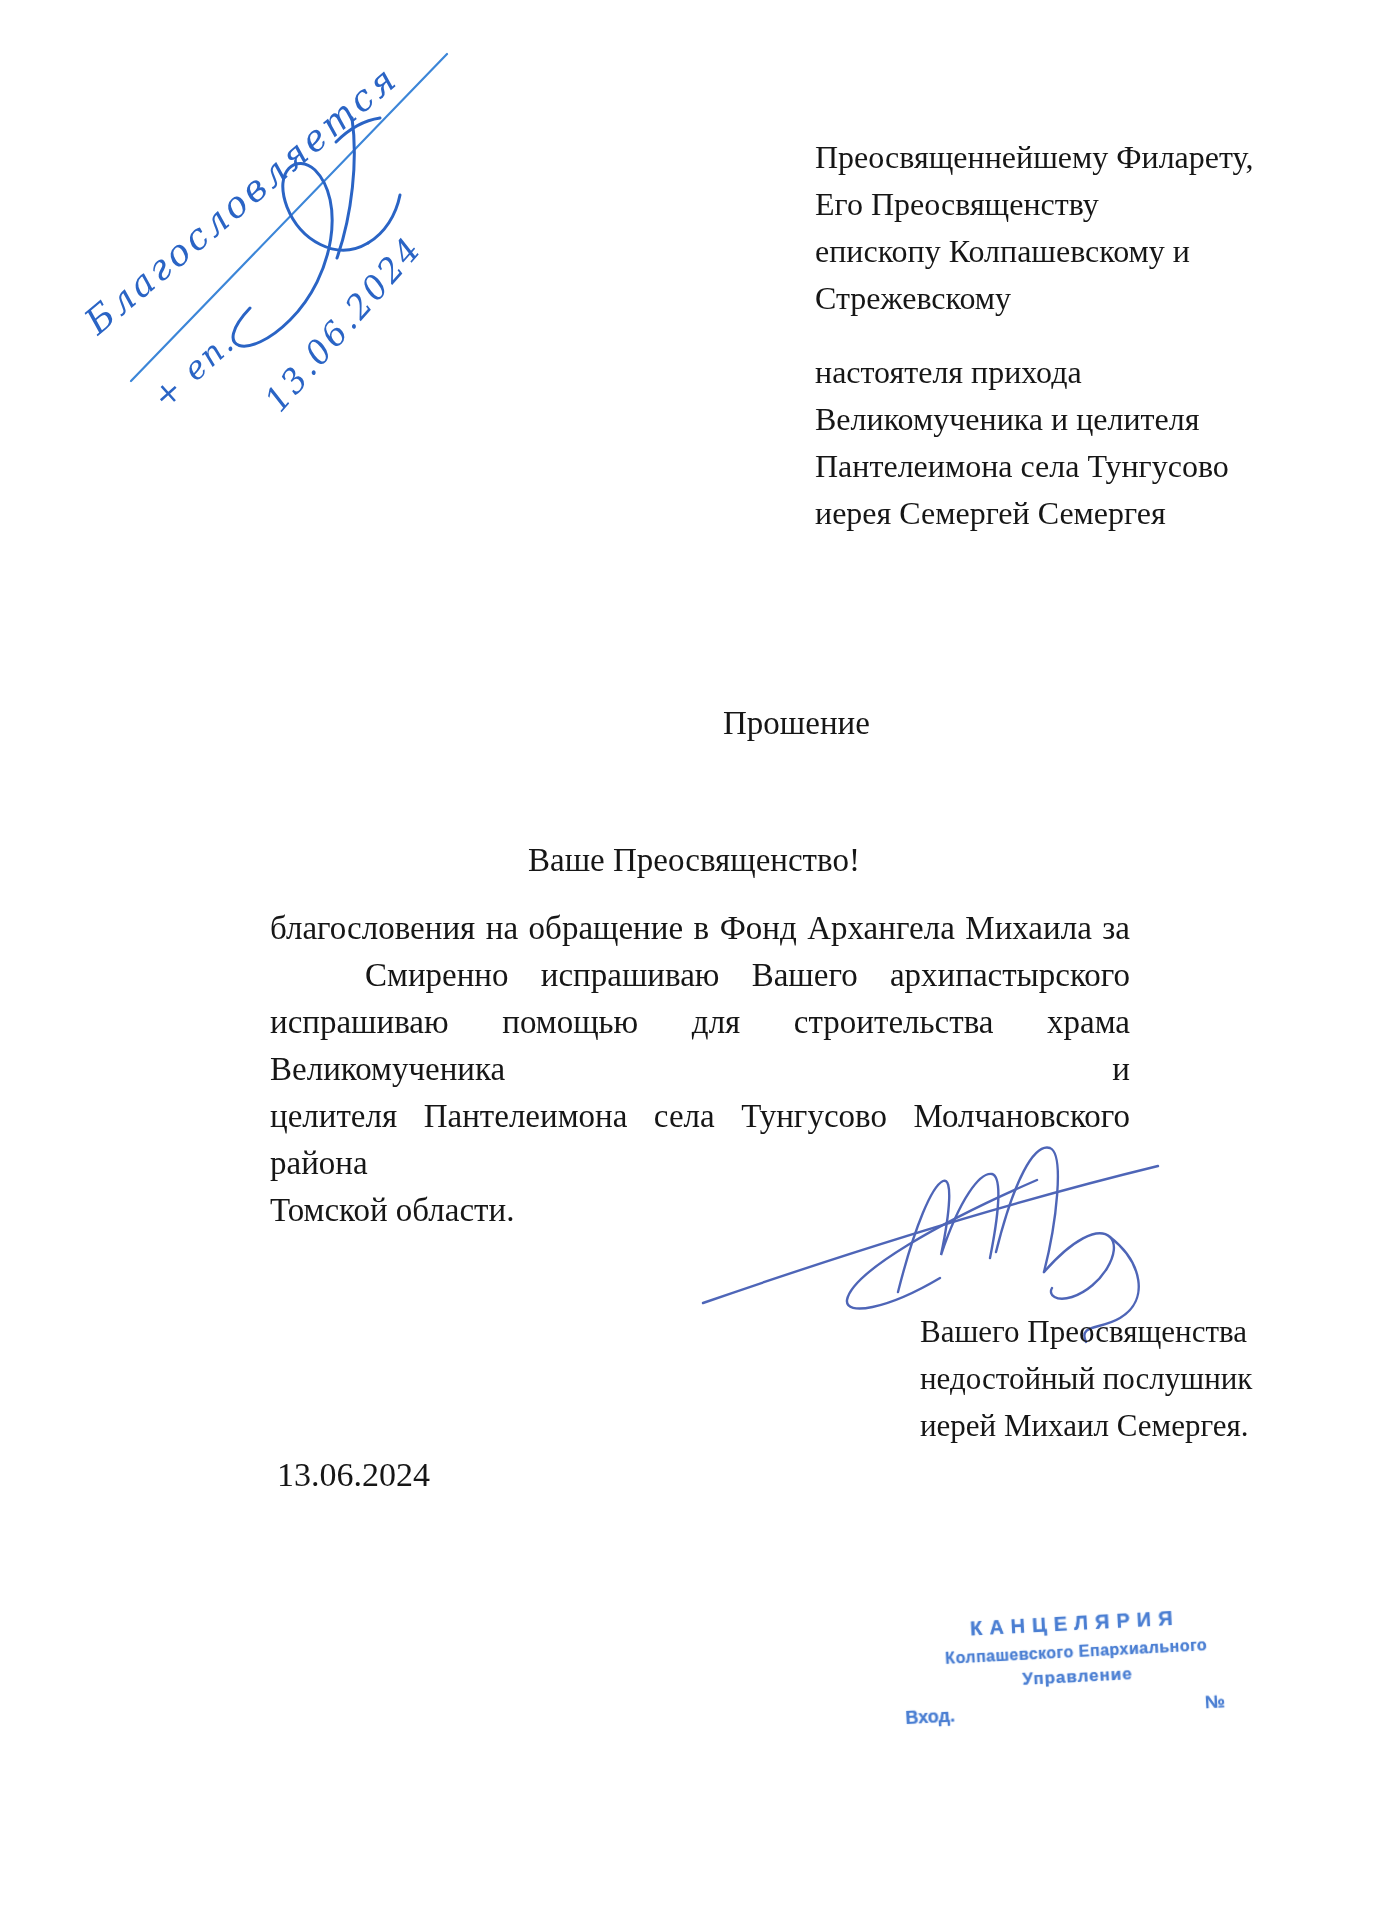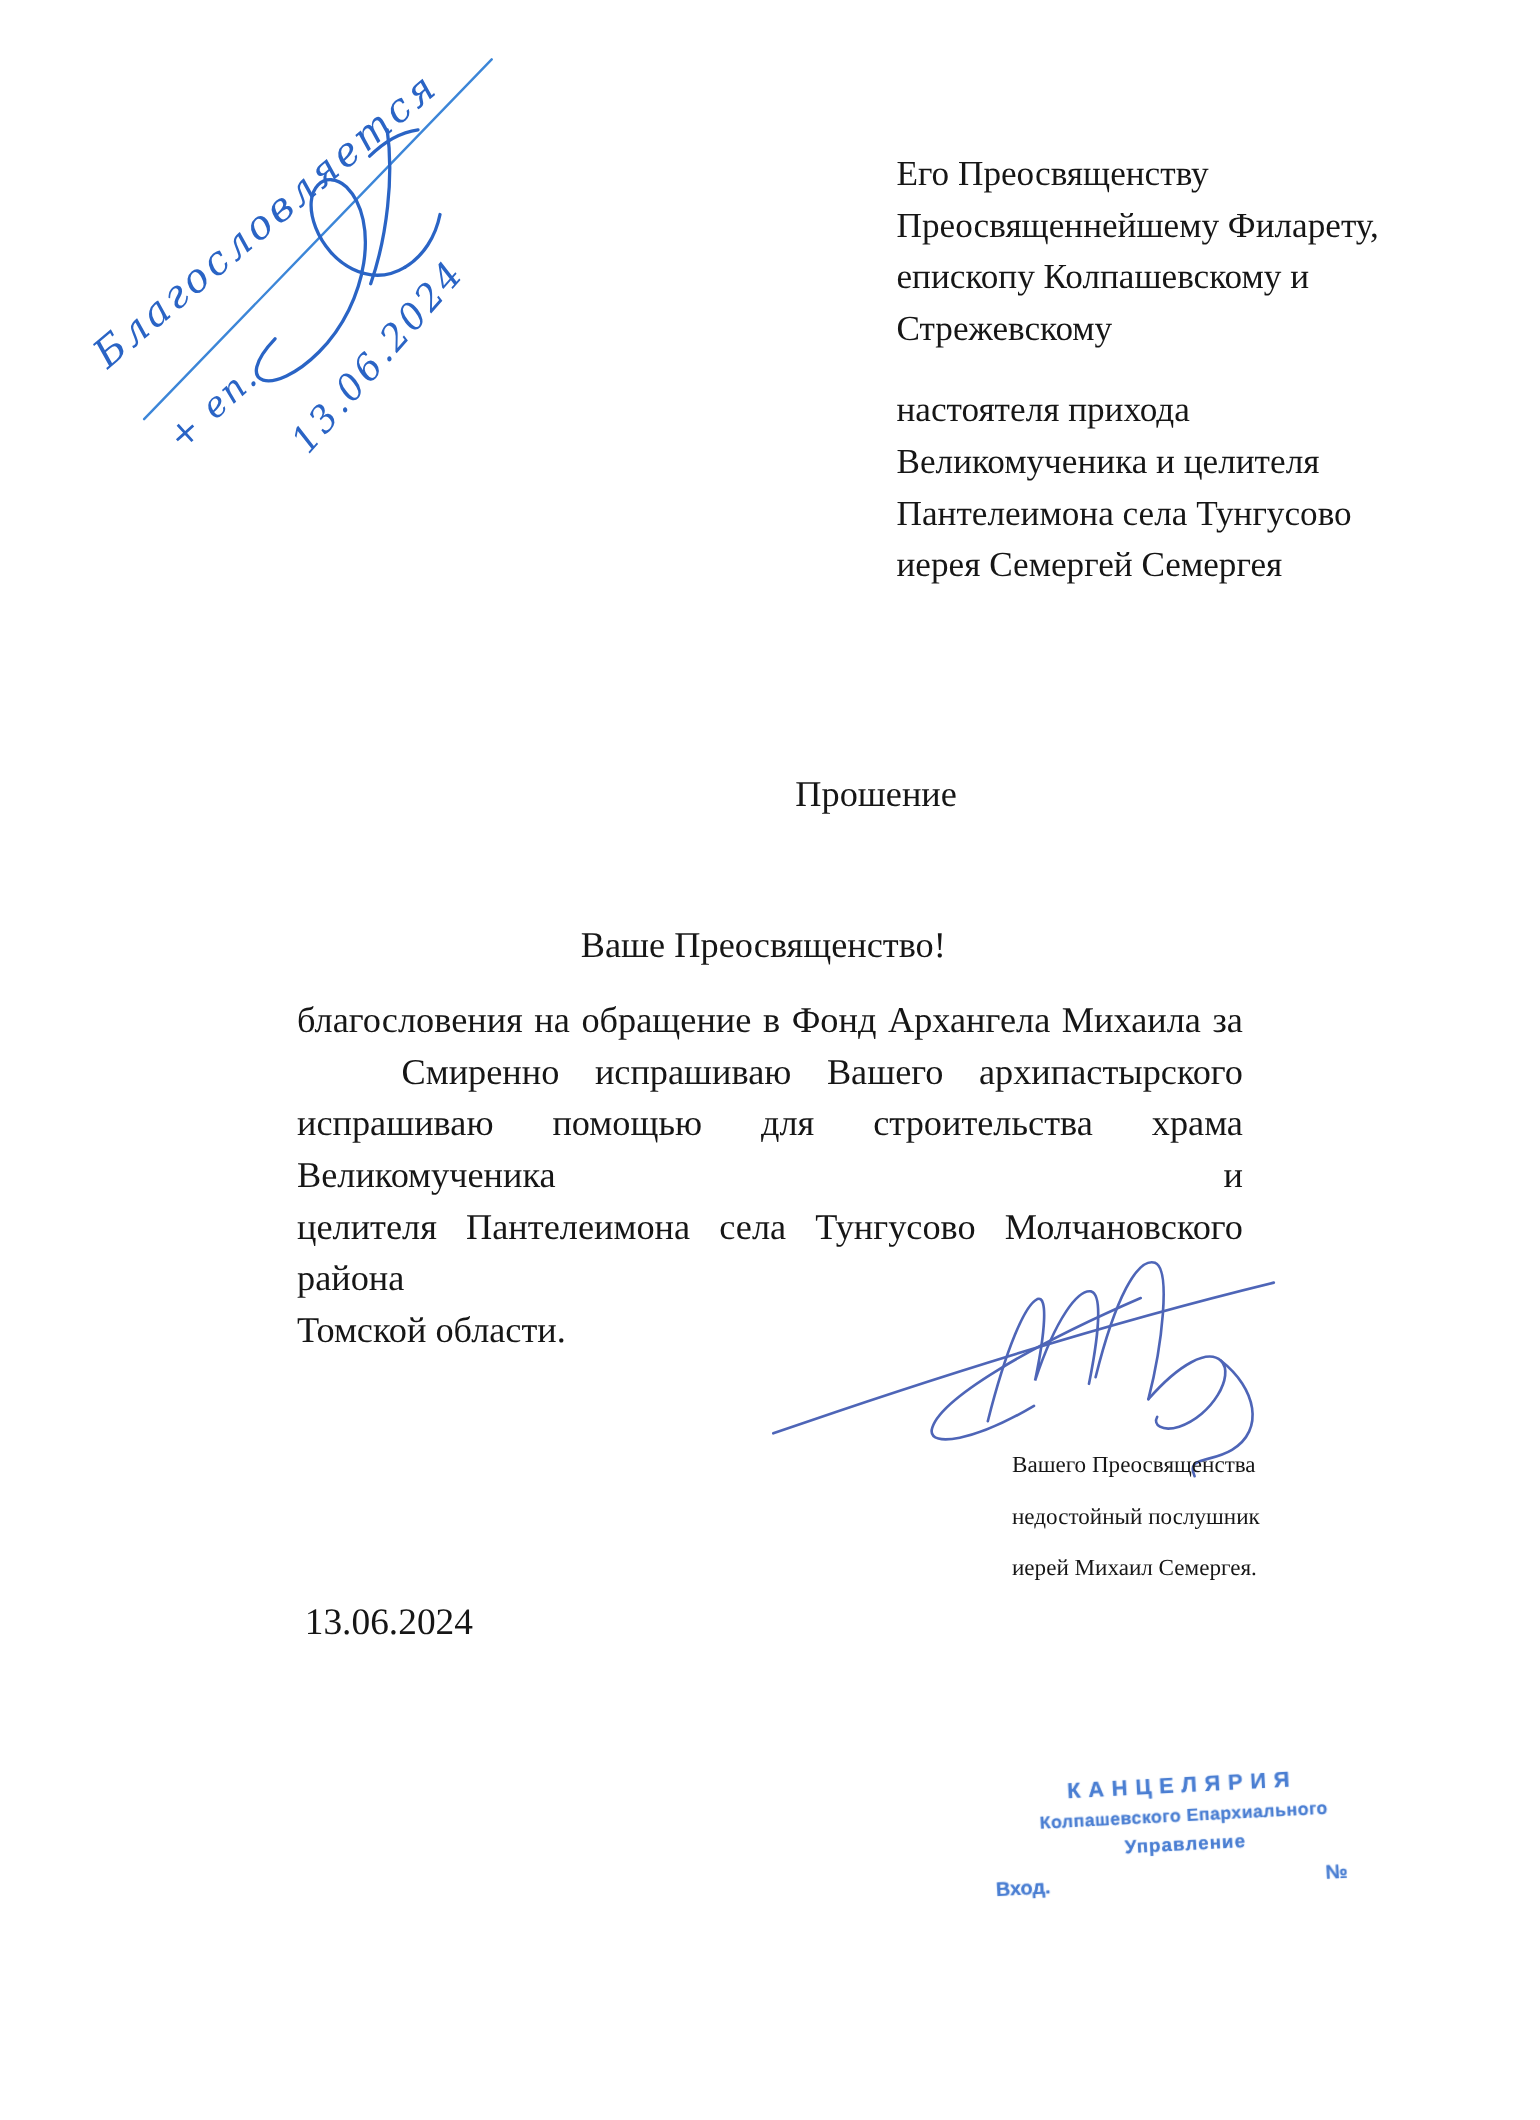--- a/index.html
+++ b/index.html
@@ -30,21 +30,21 @@
     font-size:33px;line-height:40px;white-space:nowrap;
   }
   .body-par{
     position:absolute;left:270px;top:905px;width:860px;
     font-size:33px;line-height:47px;
   }
   .body-par .j{text-align:justify;text-align-last:justify;}
   .body-par .indent{text-indent:95px;}
   .closing{
     position:absolute;left:920px;top:1308px;
-    font-size:21px;line-height:47px;white-space:nowrap;
+    font-size:31px;line-height:47px;white-space:nowrap;
   }
   .doc-date{
     position:absolute;left:277px;top:1455px;
     font-size:34px;line-height:40px;
   }
   
   .stamp{
     position:absolute;left:903px;top:1612px;width:348px;
     transform:rotate(-3deg);
     font-family:"Liberation Sans", sans-serif;
@@ -82,22 +82,22 @@
       <path d="M368,243 C385,233 396,215 400,195"></path>
       <path d="M336,142 C352,126 366,120 380,118"></path>
     </g>
 
     <text class="hand" transform="translate(165,410) rotate(-42)" font-size="32" letter-spacing="2" fill="#2a64c5">+ еп.</text>
 
     <text class="hand" transform="translate(280,414) rotate(-49)" font-size="33" letter-spacing="3" fill="#2a64c5">13.06.2024</text>
   </svg>
 
   <div class="addr">
+    <div>Преосвященнейшему Филарету,</div>
     <div>Его Преосвященству</div>
-    <div>Преосвященнейшему Филарету,</div>
     <div>епископу Колпашевскому и</div>
     <div>Стрежевскому</div>
   </div>
 
   <div class="sender">
     <div>настоятеля прихода</div>
     <div>Великомученика и целителя</div>
     <div>Пантелеимона села Тунгусово</div>
     <div>иерея Семергей Семергея</div>
   </div>

